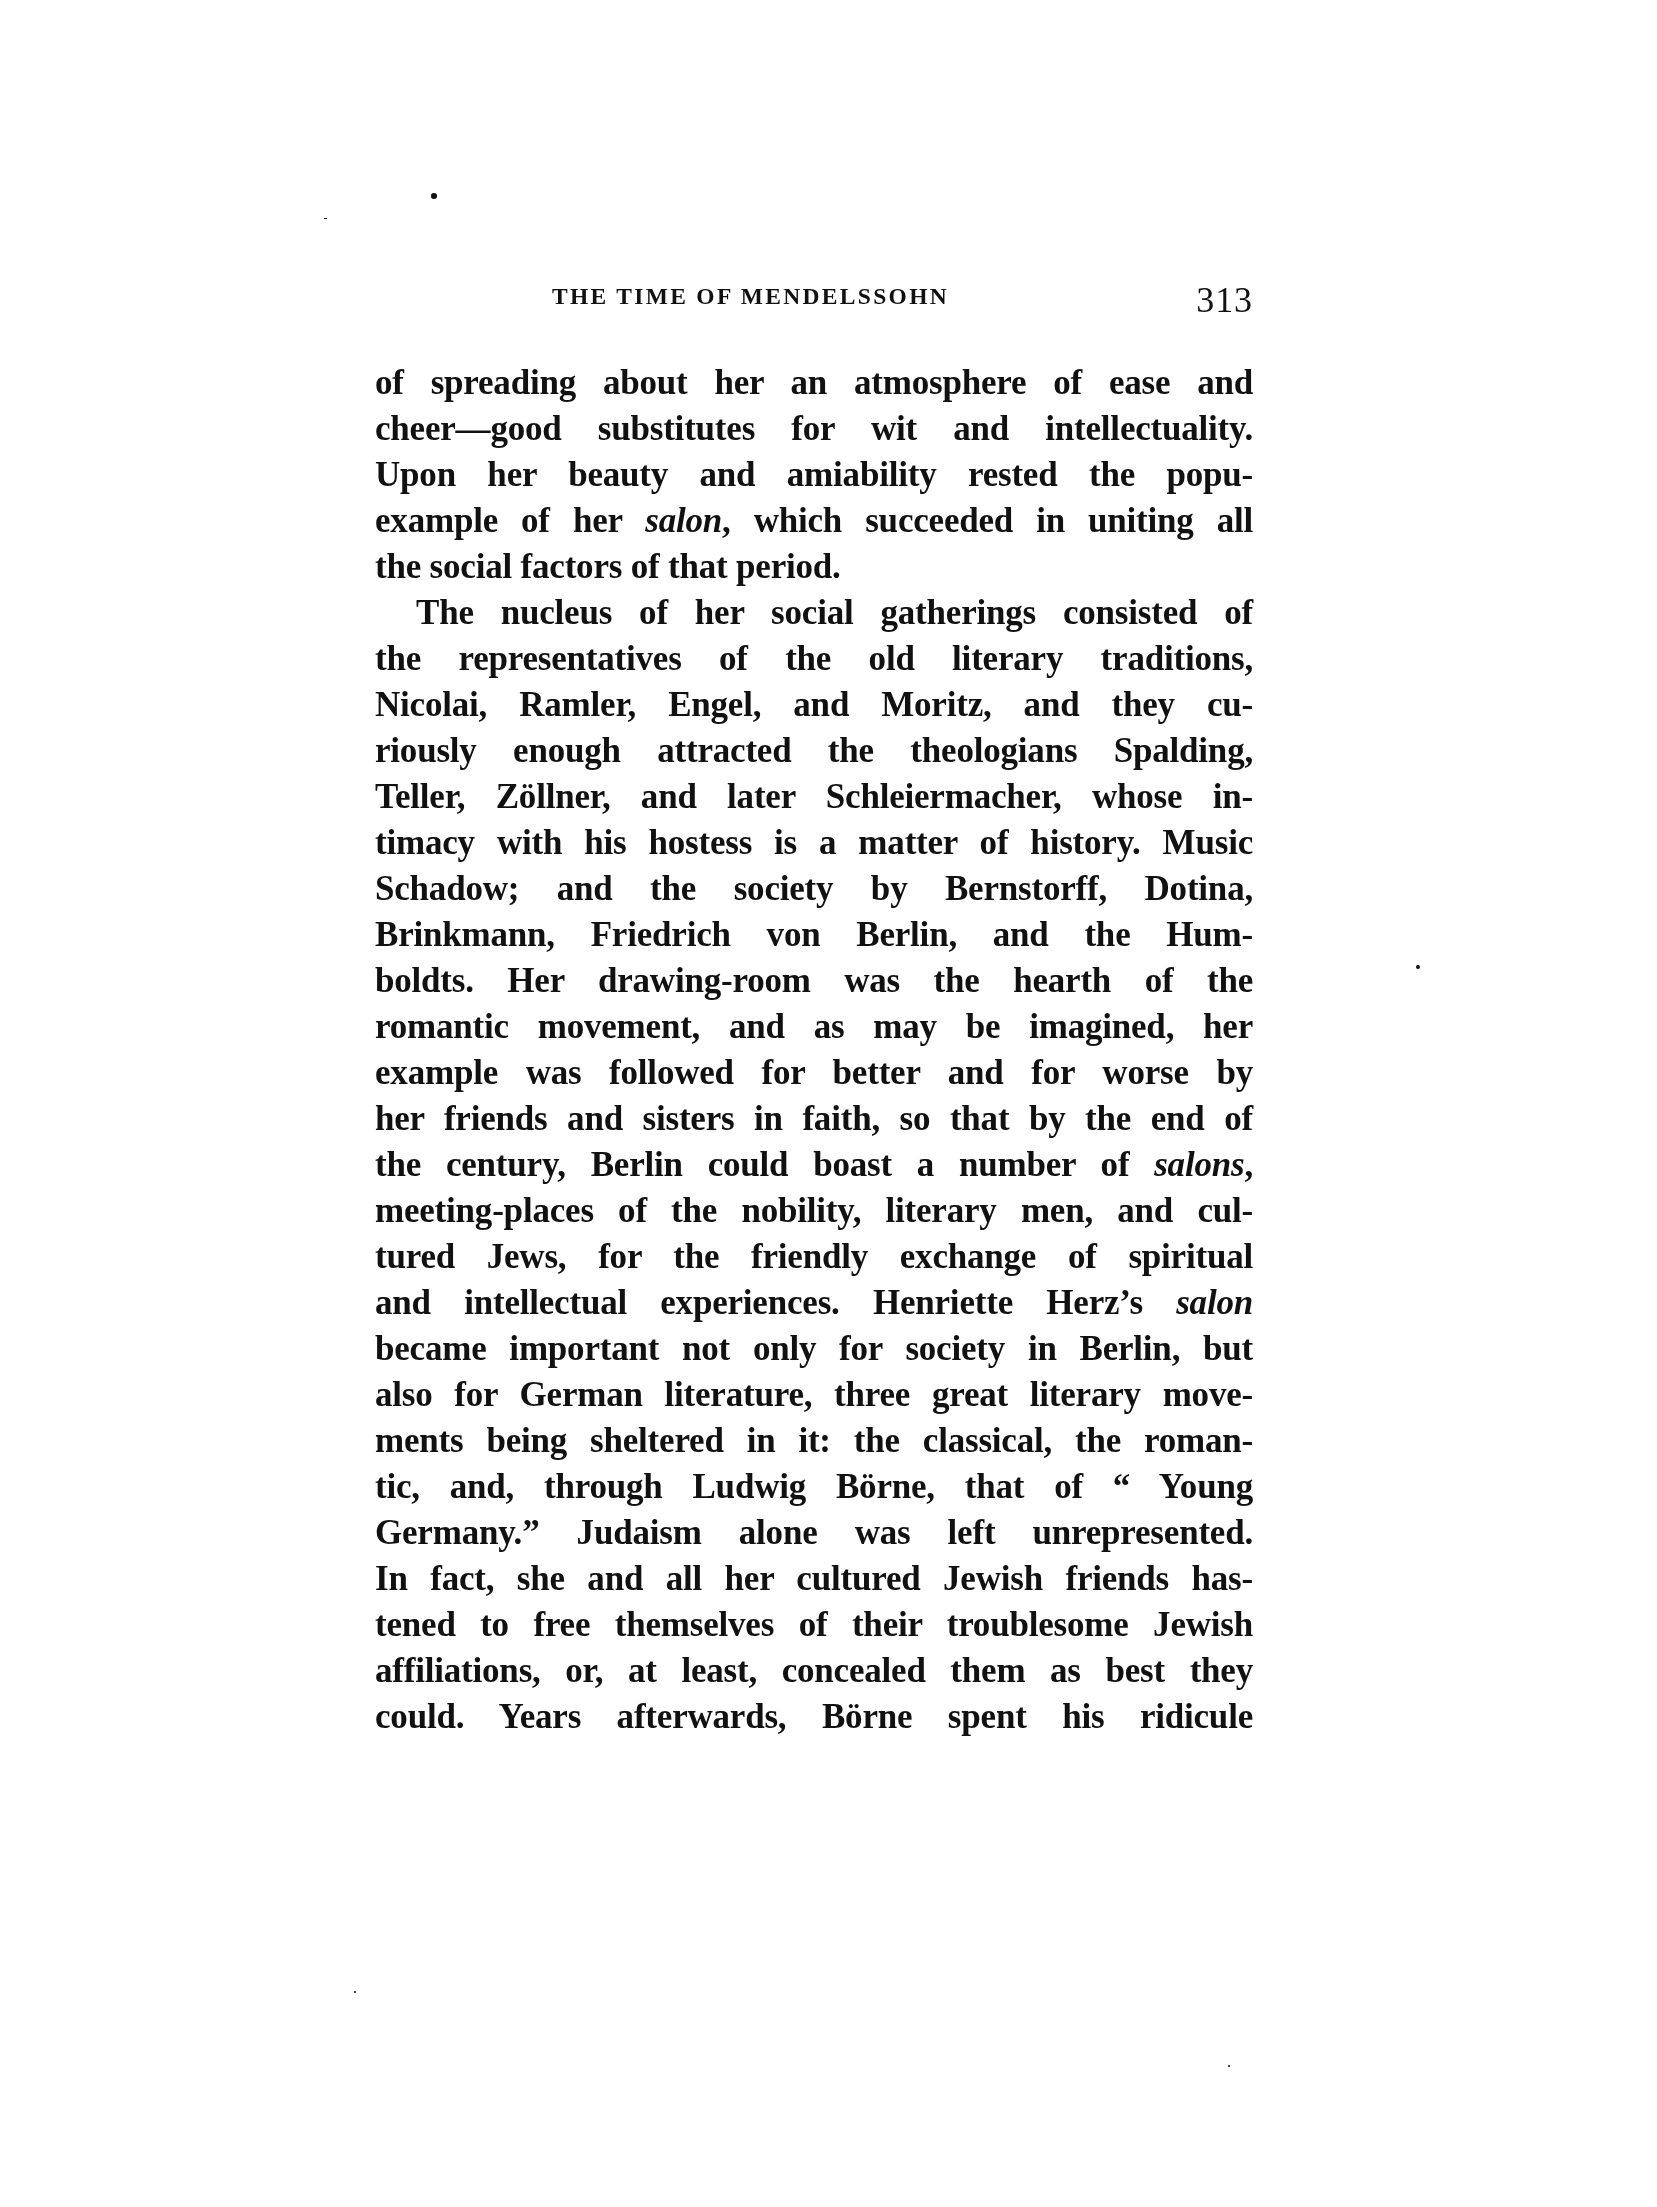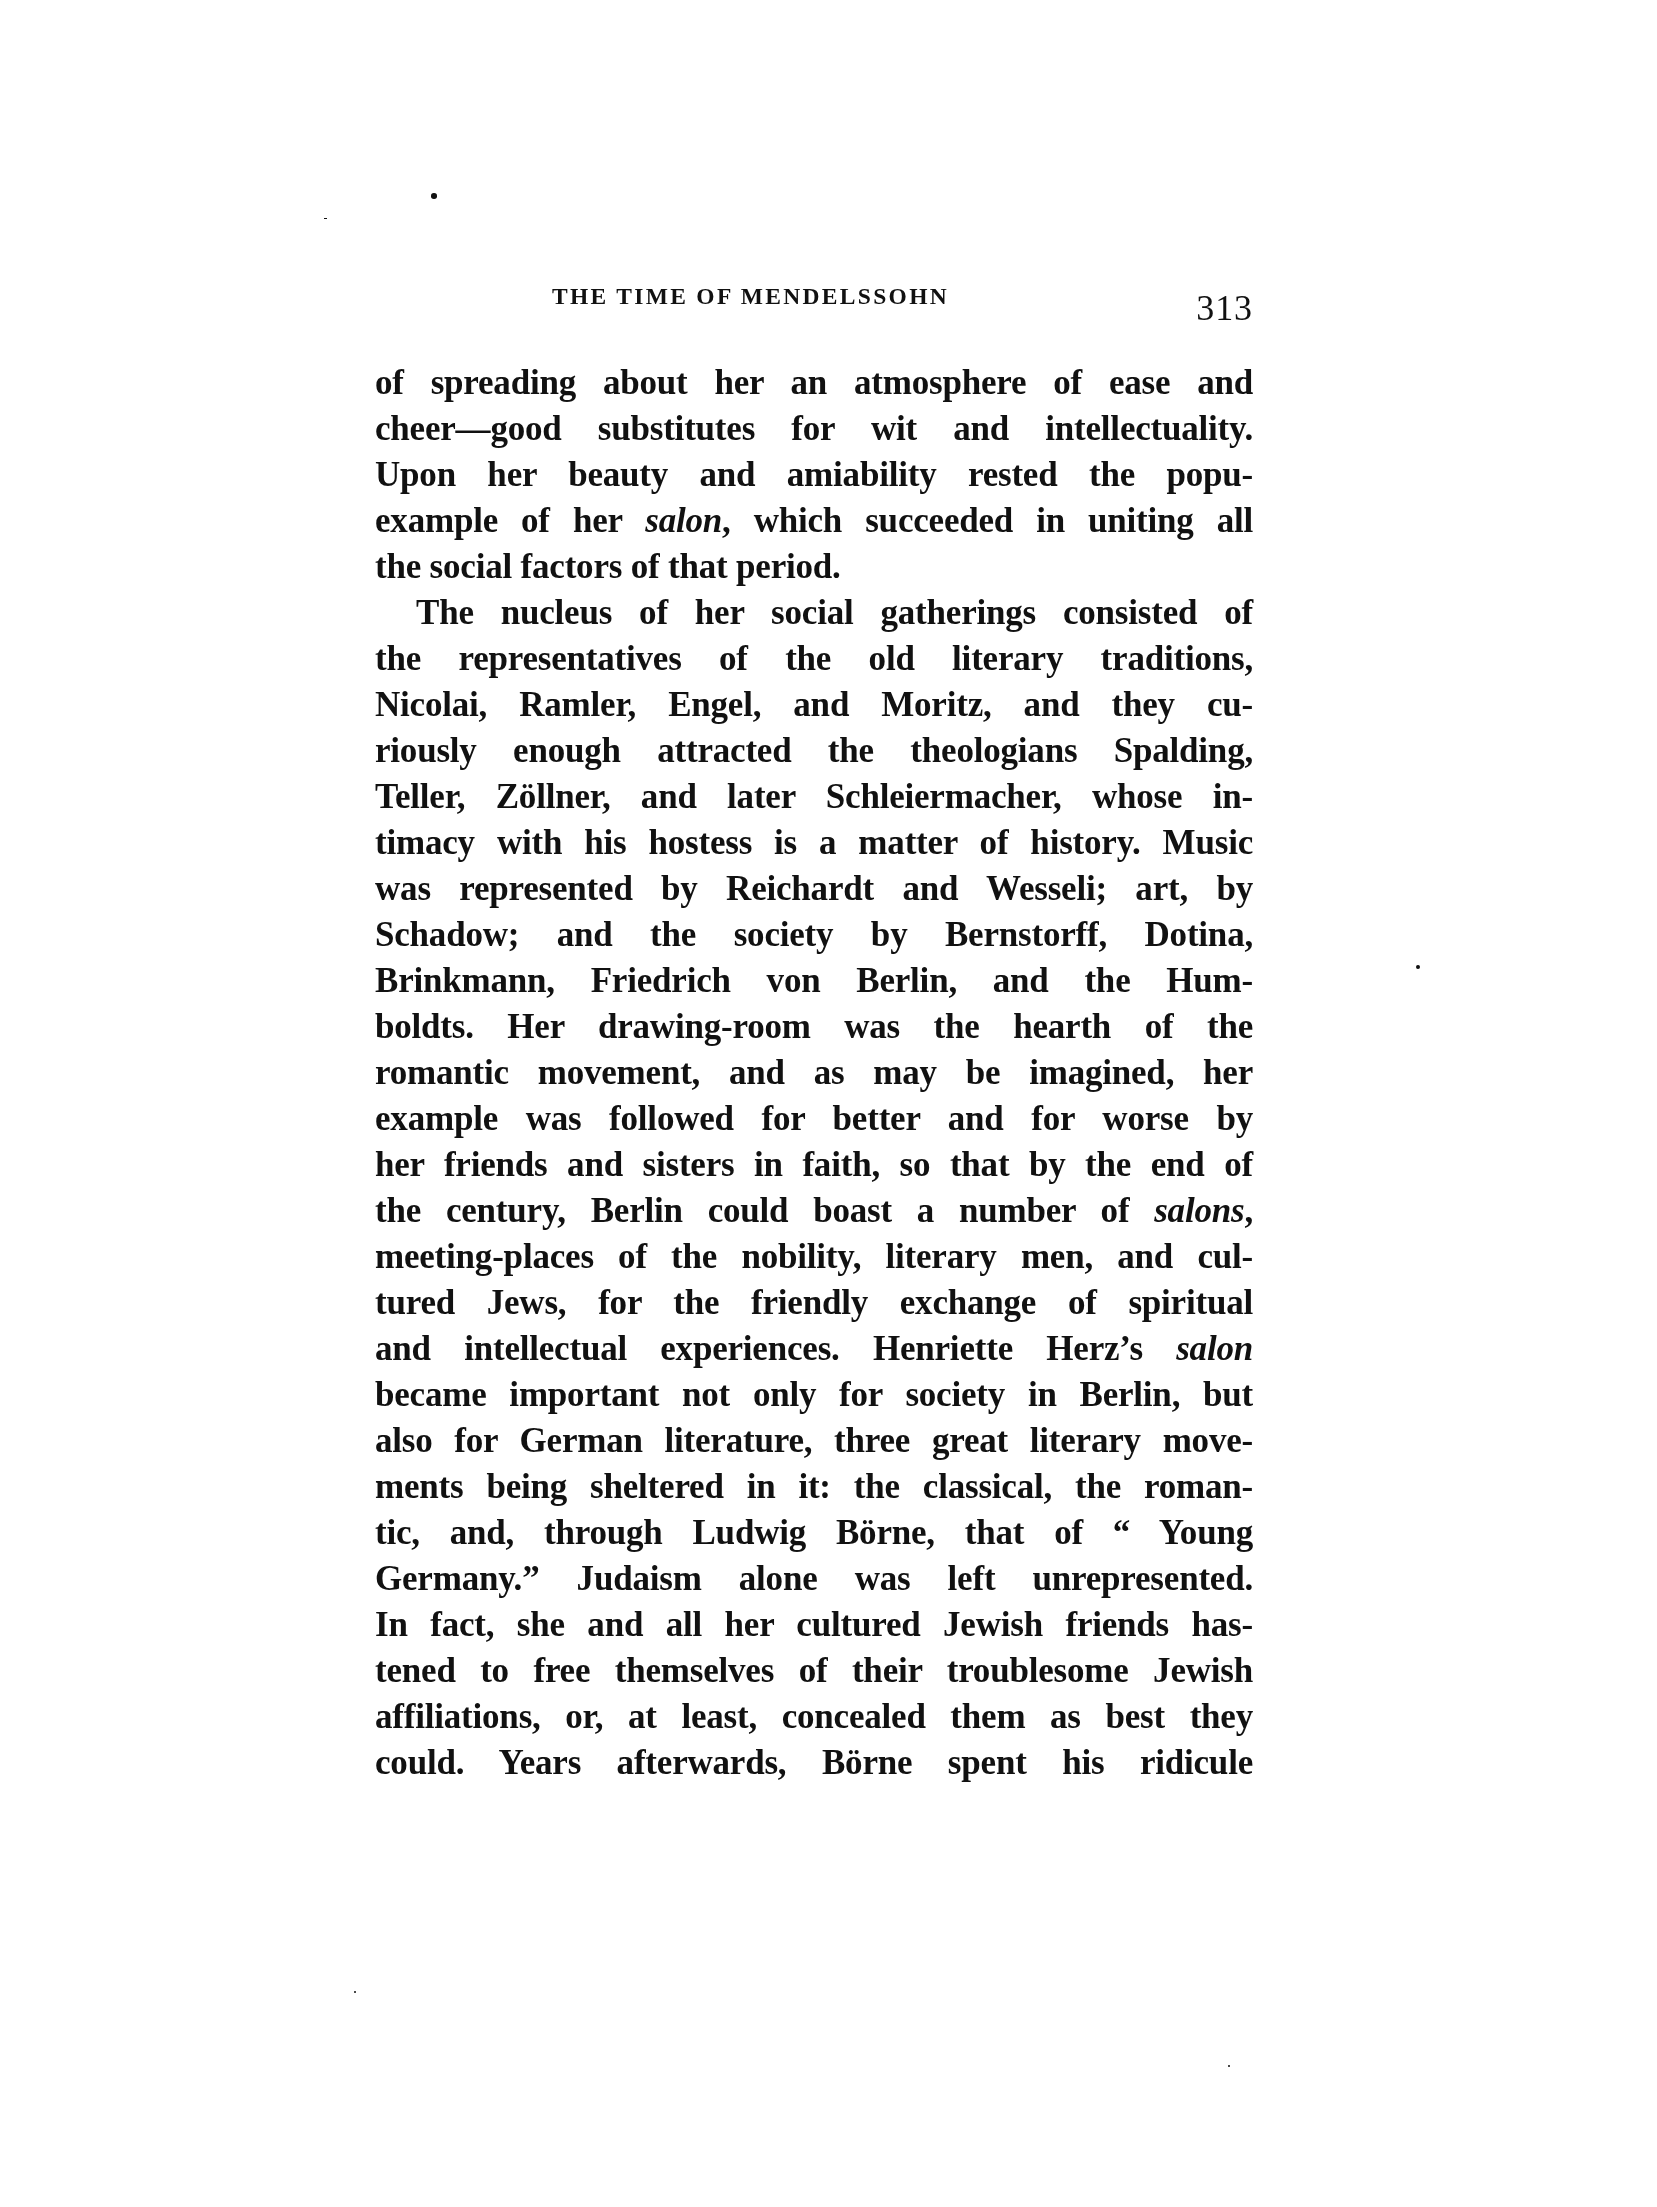--- a/index.html
+++ b/index.html
@@ -33,21 +33,21 @@
       top: 3.8px;
       font-family: "Liberation Serif", "DejaVu Serif", serif;
       font-weight: bold;
       font-size: 23.5px;
       letter-spacing: 2.3px;
       white-space: nowrap;
     }
     .page-number {
       position: absolute;
       right: 0;
-      top: 8px;
+      top: 0;
       font-size: 36px;
       letter-spacing: 0.9px;
       font-family: "Liberation Serif", "DejaVu Serif", serif;
     }
     .text-block {
       position: absolute;
       top: 360px;
       left: 375px;
       width: 878px;
       font-weight: bold;
@@ -93,21 +93,20 @@
         <span class="line"><span>example of her </span><span class="seg-italic">salon</span><span>, which succeeded in uniting all</span></span>
         <span class="line last"><span>the social factors of that period.</span></span>
       </div>
       <div>
         <span class="line indent"><span>The nucleus of her social gatherings consisted of</span></span>
         <span class="line"><span>the representatives of the old literary traditions,</span></span>
         <span class="line"><span>Nicolai, Ramler, Engel, and Moritz, and they cu-</span></span>
         <span class="line"><span>riously enough attracted the theologians Spalding,</span></span>
         <span class="line"><span>Teller, Zöllner, and later Schleiermacher, whose in-</span></span>
         <span class="line"><span>timacy with his hostess is a matter of history. Music</span></span>
-        <span class="line"><span>was represented by Reichardt and Wesseli; art, by</span></span>
         <span class="line"><span>Schadow; and the society by Bernstorff, Dotina,</span></span>
         <span class="line"><span>Brinkmann, Friedrich von Berlin, and the Hum-</span></span>
         <span class="line"><span>boldts.  Her drawing-room was the hearth of the</span></span>
         <span class="line"><span>romantic movement, and as may be imagined, her</span></span>
         <span class="line"><span>example was followed for better and for worse by</span></span>
         <span class="line"><span>her friends and sisters in faith, so that by the end of</span></span>
         <span class="line"><span>the century, Berlin could boast a number of </span><span class="seg-italic">salons</span><span>,</span></span>
         <span class="line"><span>meeting-places of the nobility, literary men, and cul-</span></span>
         <span class="line"><span>tured Jews, for the friendly exchange of spiritual</span></span>
         <span class="line"><span>and intellectual experiences.  Henriette Herz’s </span><span class="seg-italic">salon</span></span>

